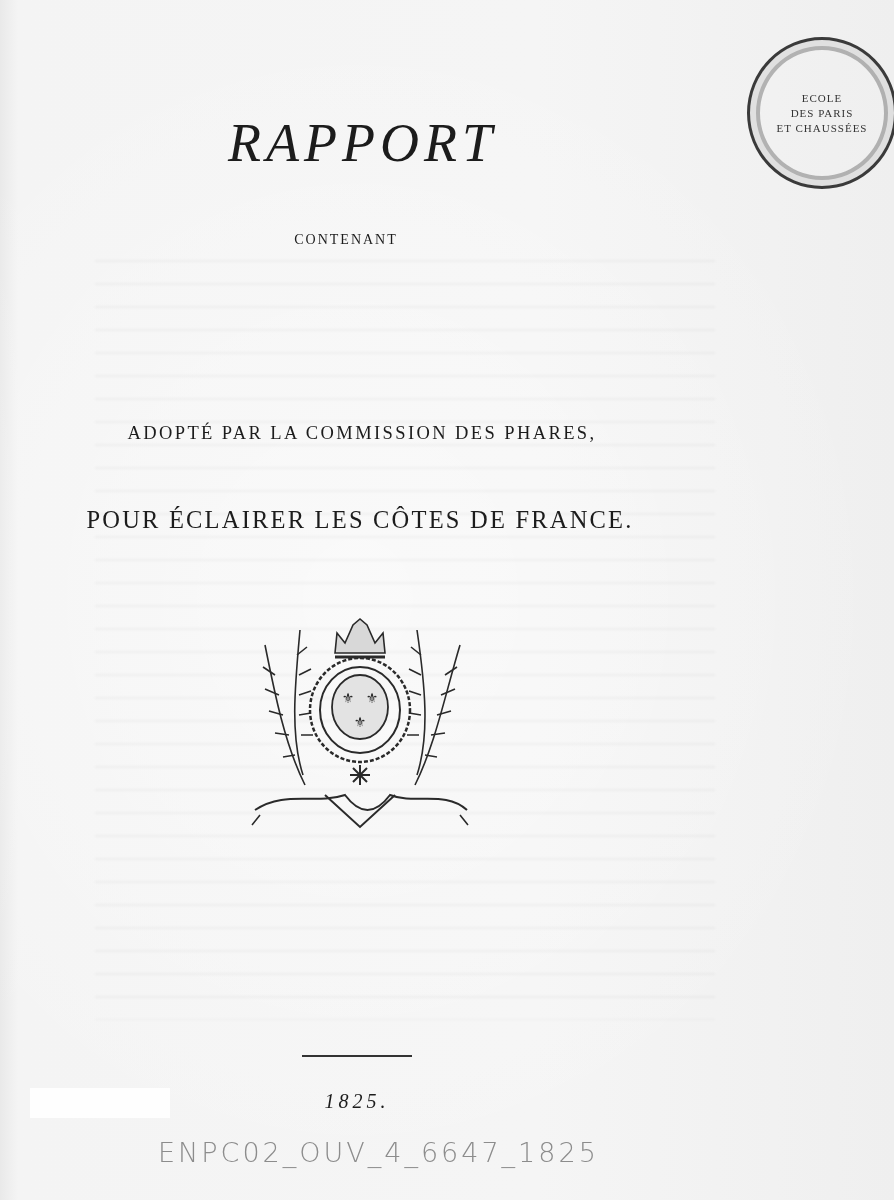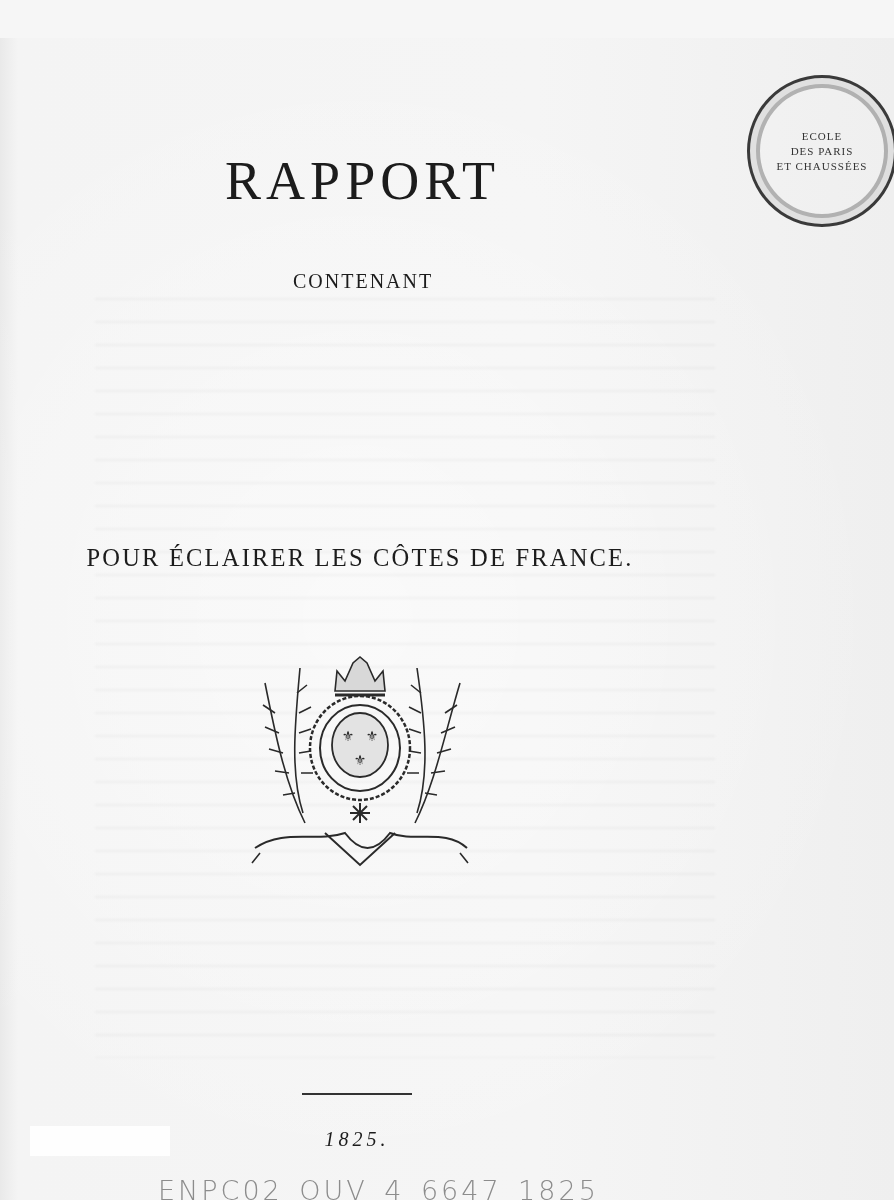--- a/index.html
+++ b/index.html
@@ -7,30 +7,29 @@
     width:894px; height:1200px; position:relative; overflow:hidden;
     background:#f6f6f6;
     font-family:"DejaVu Serif", "Liberation Serif", serif;
     color:#1c1c1c;
   }
   .page {
     position:absolute; inset:0;
     background:
       radial-gradient(ellipse at 40% 50%, rgba(255,255,255,0.5), rgba(0,0,0,0) 70%),
       linear-gradient(90deg, #e9e9e9 0px, #f4f4f4 18px, #f5f5f5 60%, #efefef 100%);
-    margin-top: 38px;
   }
   .bleed {
     position:absolute; left:95px; top:260px; width:620px; height:760px;
     background: repeating-linear-gradient(180deg, rgba(0,0,0,0.035) 0 2px, rgba(0,0,0,0) 2px 23px);
     filter:blur(1px);
   }
   .line { position:absolute; white-space:nowrap; text-align:center; font-family:"Liberation Serif", "DejaVu Serif", serif; }
-  .title { left:200px; top:112px; width:325px; font-size:54px; letter-spacing:5px; font-weight:normal; }
-  .contenant { left:293px; top:232px; width:140px; font-size:20px; letter-spacing:2px; }
+  .title { left:200px; top:112px; width:325px; font-size:54px; letter-spacing:5px; font-weight:normal;font-style:italic; }
+  .contenant { left:276px; top:232px; width:140px; font-size:14px; letter-spacing:2px; }
   .exposition { left:18px; top:318px; width:690px; font-size:37px; letter-spacing:3px; }
   .adopte { left:92px; top:423px; width:540px; font-size:18.5px; letter-spacing:2.4px; }
   .pour { left:40px; top:506px; width:640px; font-size:24.5px; letter-spacing:2.2px; }
   .paris { left:268px; top:945px; width:170px; font-size:33px; letter-spacing:2px; }
   .imprimerie { left:134px; top:1000px; width:430px; font-size:22px; letter-spacing:2.4px; }
   .rule { position:absolute; left:302px; top:1055px; width:110px; height:2px; background:#333; }
   .year { left:312px; top:1090px; width:90px; font-size:20px; letter-spacing:4px; font-style:italic; }
   .callno {
     position:absolute; left:158px; top:1137px; width:480px;
     font-family:"DejaVu Sans", sans-serif; font-size:27px; letter-spacing:3px;
@@ -55,20 +54,21 @@
   <div class="bleed"></div>
 
   <div class="stamp">
     <span>ECOLE</span>
     <span>DES PARIS</span>
     <span>ET CHAUSSÉES</span>
   </div>
 
   <div class="line title">RAPPORT</div>
   <div class="line contenant">CONTENANT</div>
+  <div class="line adopte">ADOPTÉ PAR LA COMMISSION DES PHARES,</div>
   <div class="line pour">POUR ÉCLAIRER LES CÔTES DE FRANCE.</div>
 
   <svg class="emblem" viewBox="0 0 230 225">
     <g fill="none" stroke="#2a2a2a" stroke-width="1.6">
 
       <path d="M60 170 C40 130, 30 80, 20 30"></path>
       <path d="M58 160 C45 120, 50 70, 55 15"></path>
       <path d="M30 60 l-12 -8 M34 80 l-14 -6 M38 100 l-14 -4 M44 120 l-14 -2 M50 140 l-12 2"></path>
       <path d="M52 40 l10 -8 M54 60 l12 -6 M54 80 l12 -4 M54 100 l12 -2 M56 120 l12 0"></path>
 

